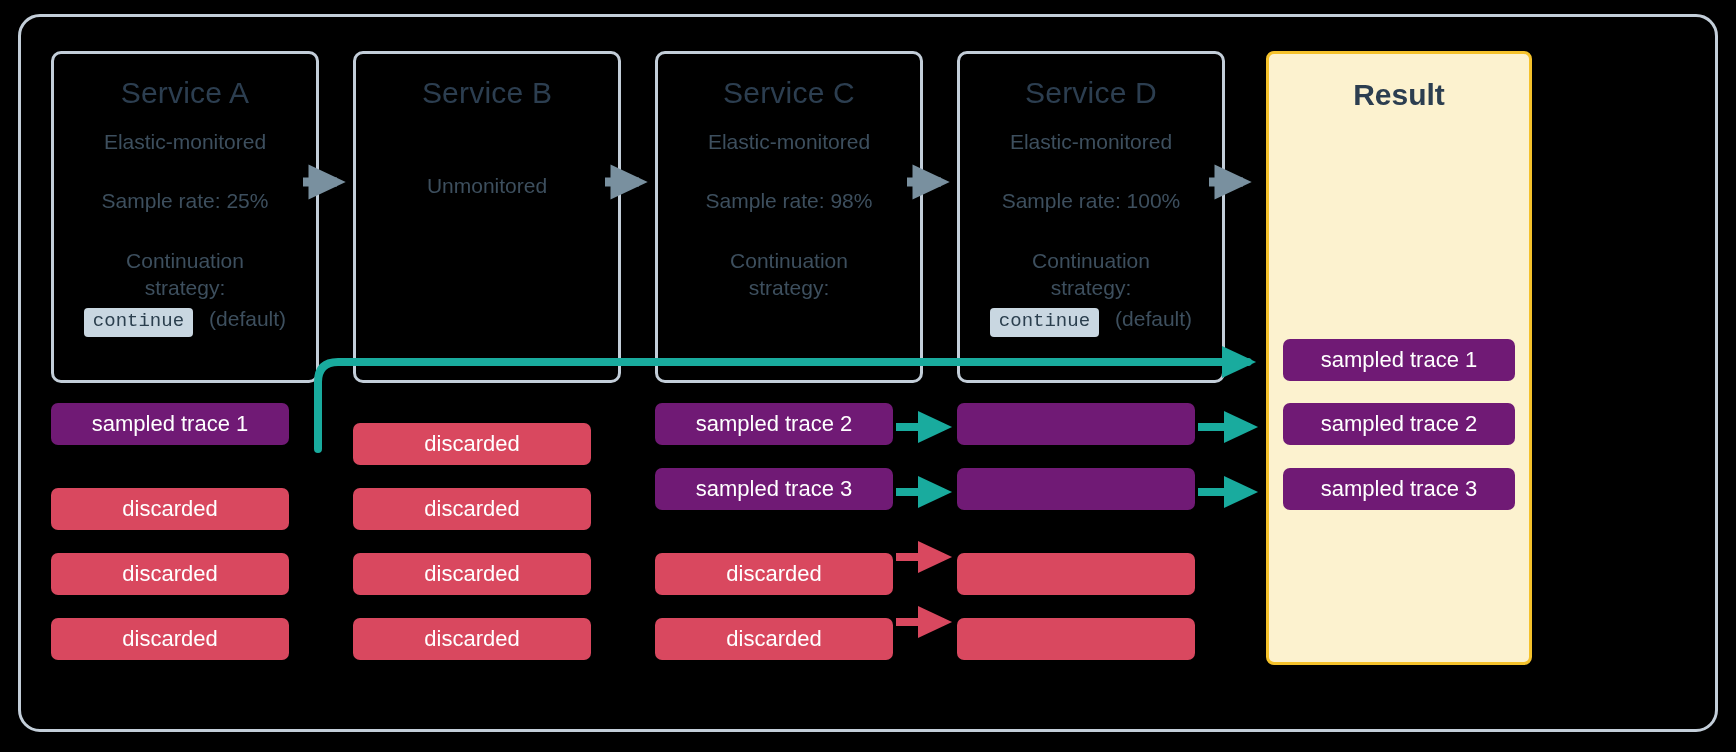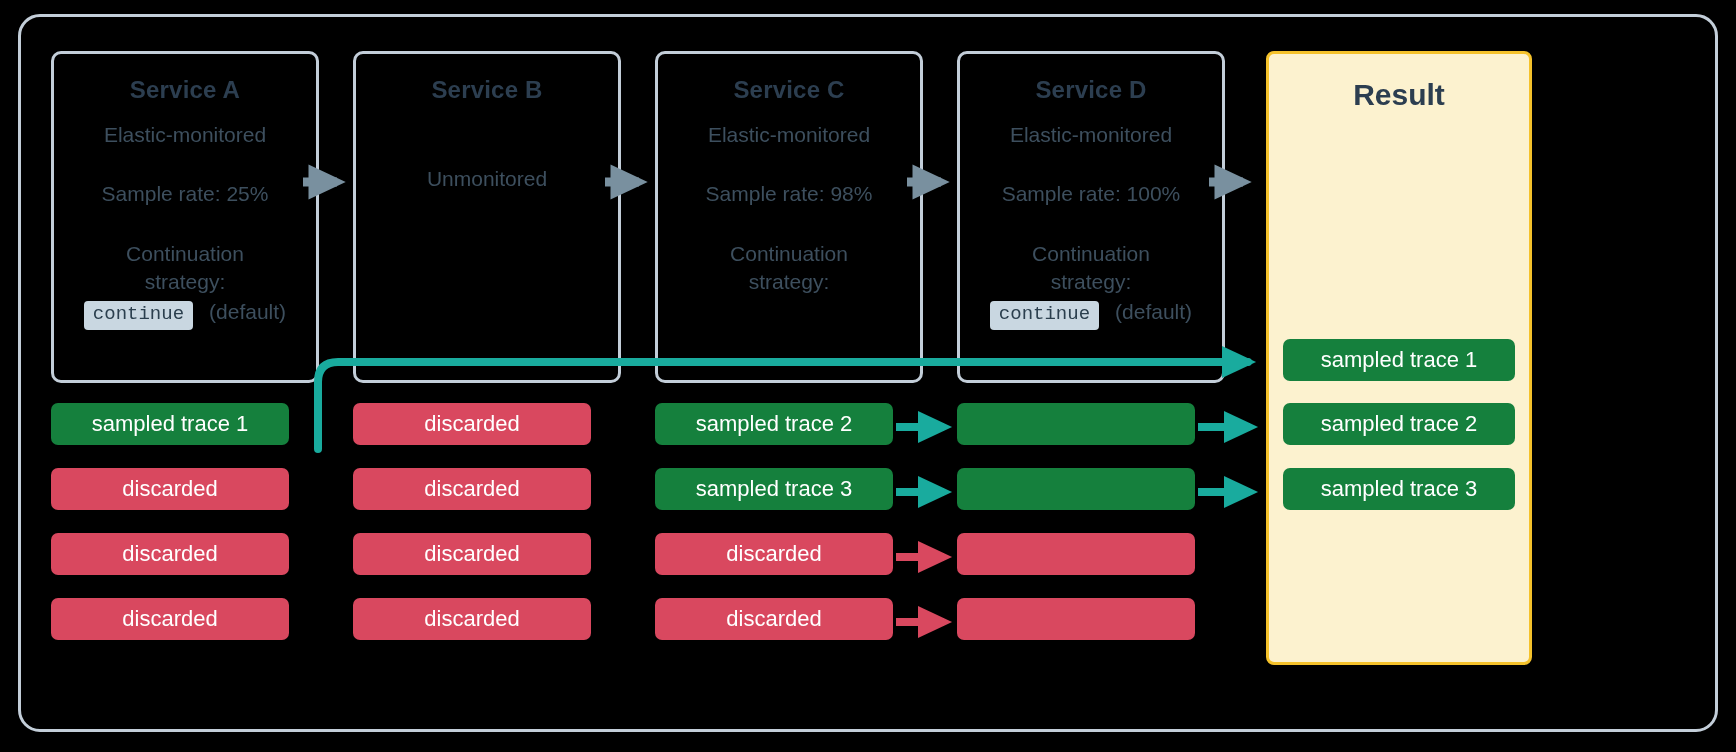--- a/index.html
+++ b/index.html
@@ -37,22 +37,22 @@
     box-sizing: border-box;
     border: 3px solid #c3ced9;
     border-radius: 10px;
     background: #000000;
     display: flex;
     flex-direction: column;
     align-items: center;
     padding-top: 22px;
   }
   .service-title {
-    font-size: 24px;
-    font-weight: bold;
+    font-size: 30px;
+    font-weight: normal;
     color: #2c3e50;
     letter-spacing: .2px;
     line-height: 1.15;
     text-align: center;
   }
   .service-sub {
     margin-top: 18px;
     font-size: 21px;
     color: #3d4f5e;
     text-align: center;
@@ -120,22 +120,22 @@
     position: absolute;
     height: 42px;
     border-radius: 7px;
     display: flex;
     align-items: center;
     justify-content: center;
     color: #ffffff;
     font-size: 22px;
     box-sizing: border-box;
   }
-  .pill.sampled { background: #15803d; }
-  .pill.discarded { background: #d9485f; }
+  .pill.sampled { background: #701a75; }
+  .pill.discarded { background: #d9485f; margin-top: 20px; }
 
   .col-pill { width: 238px; }
   .res-pill { width: 232px; }
 
   
   #connectors {
     position: absolute;
     left: 0;
     top: 0;
     width: 1736px;

